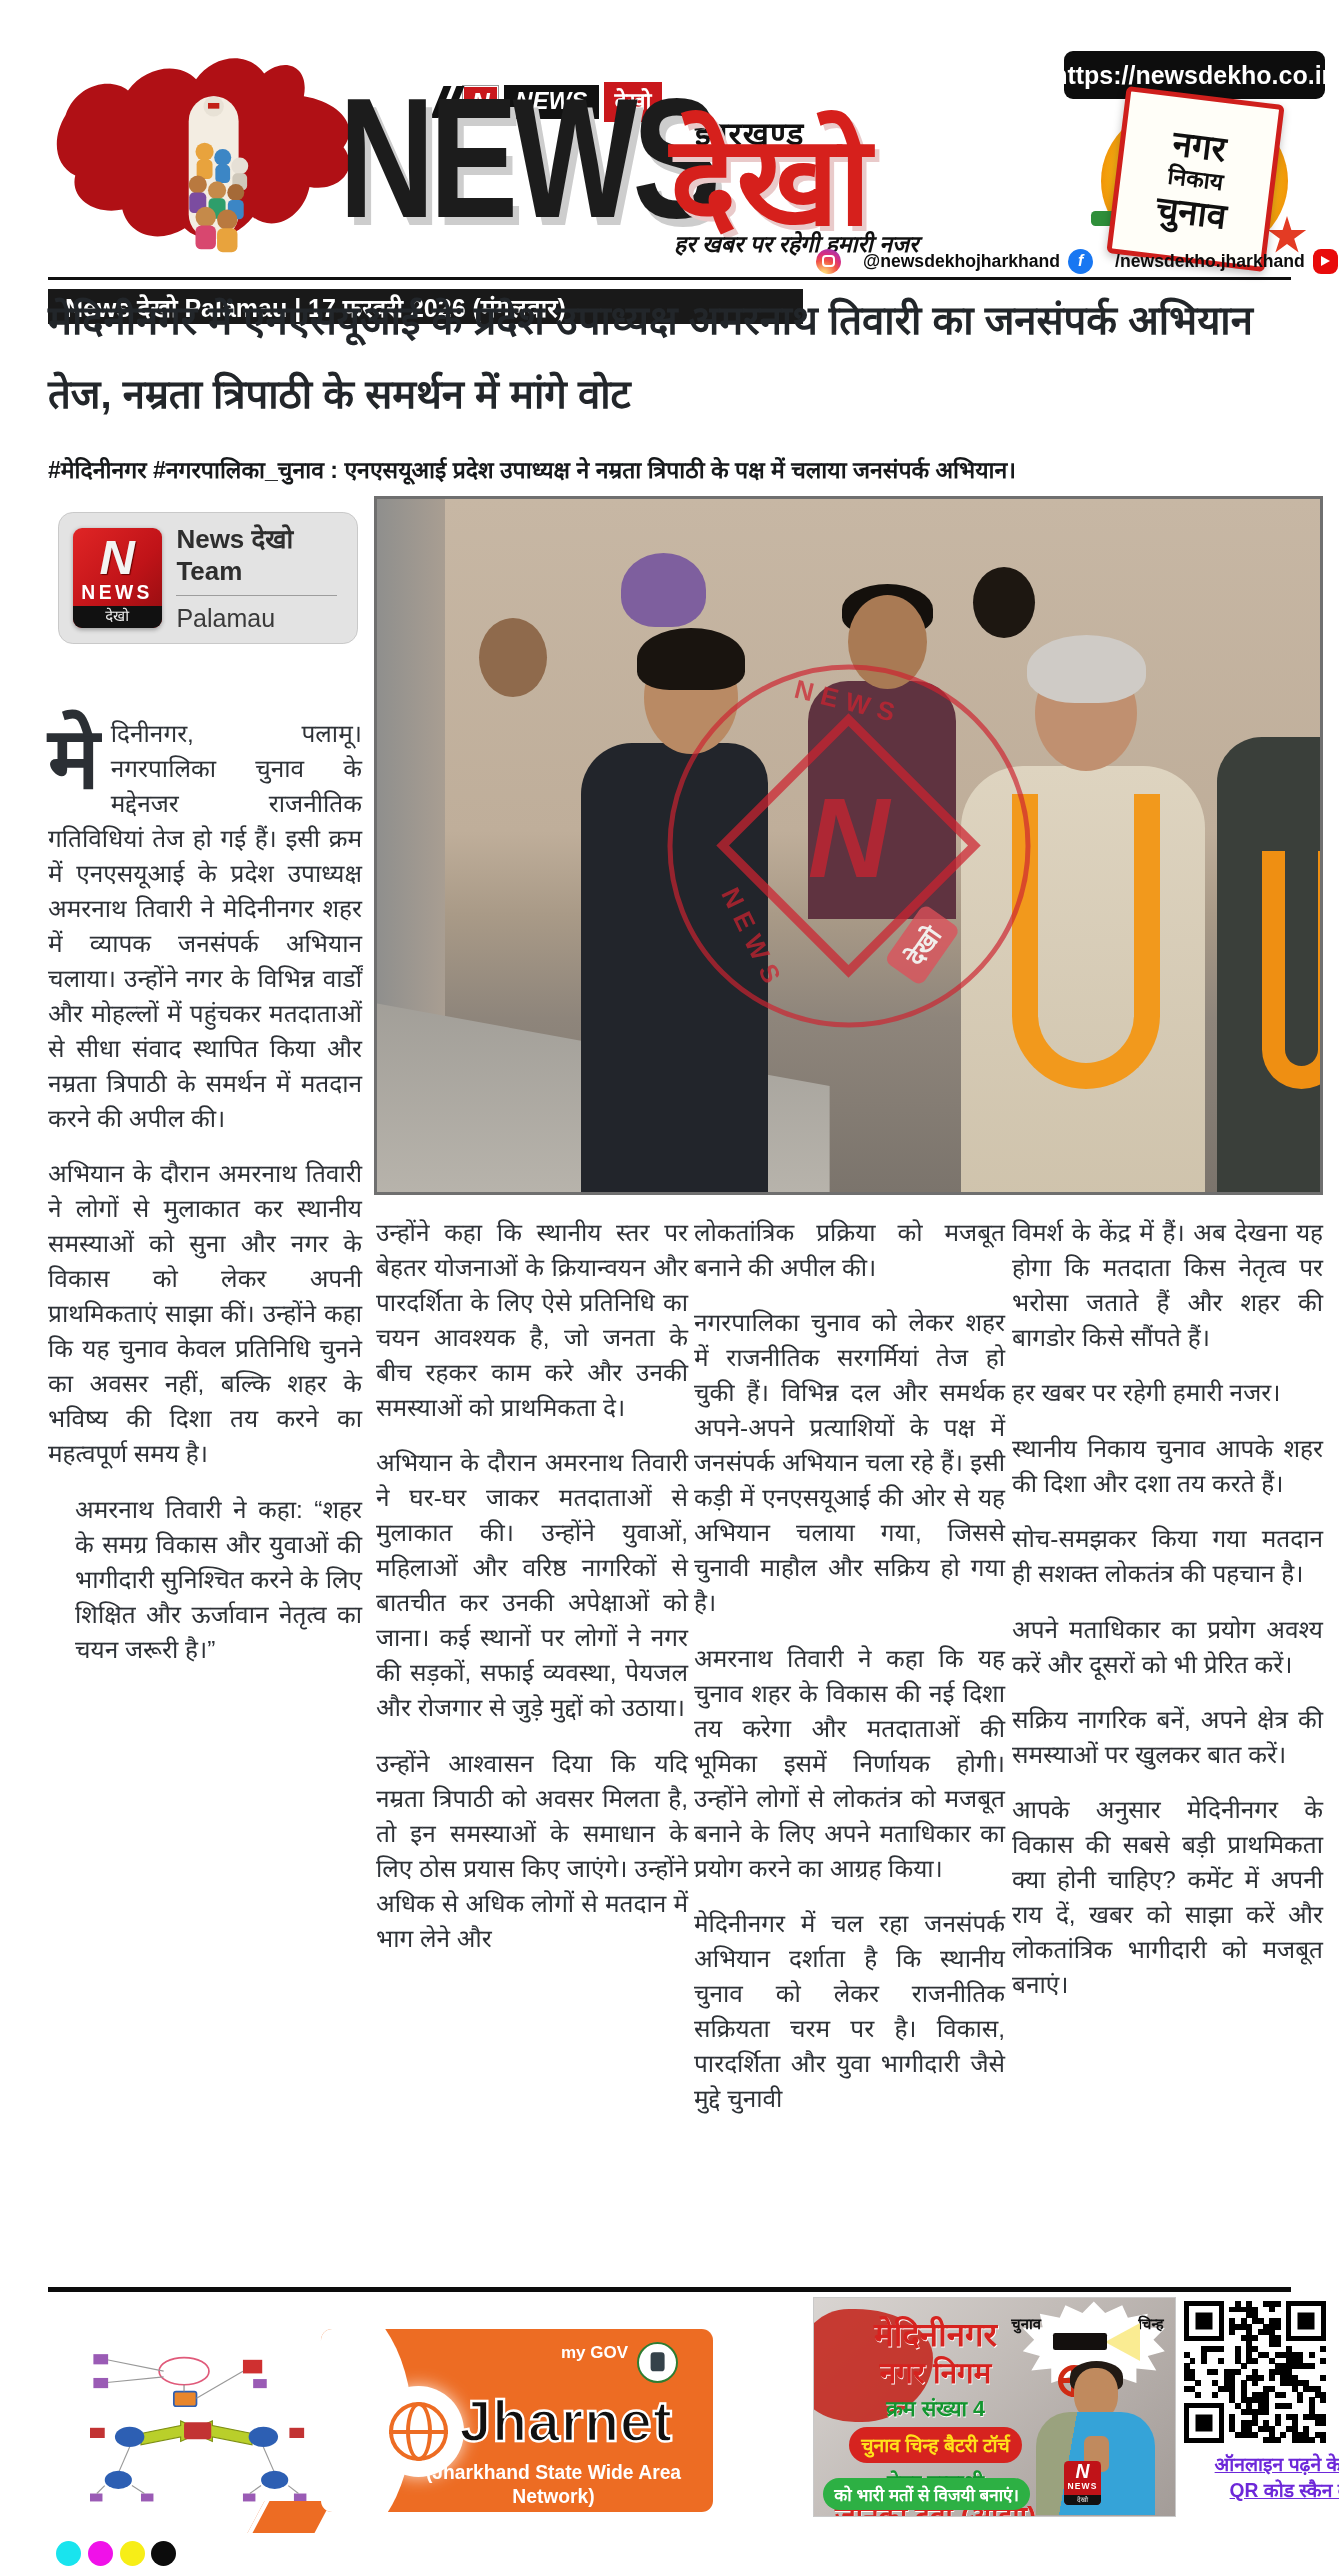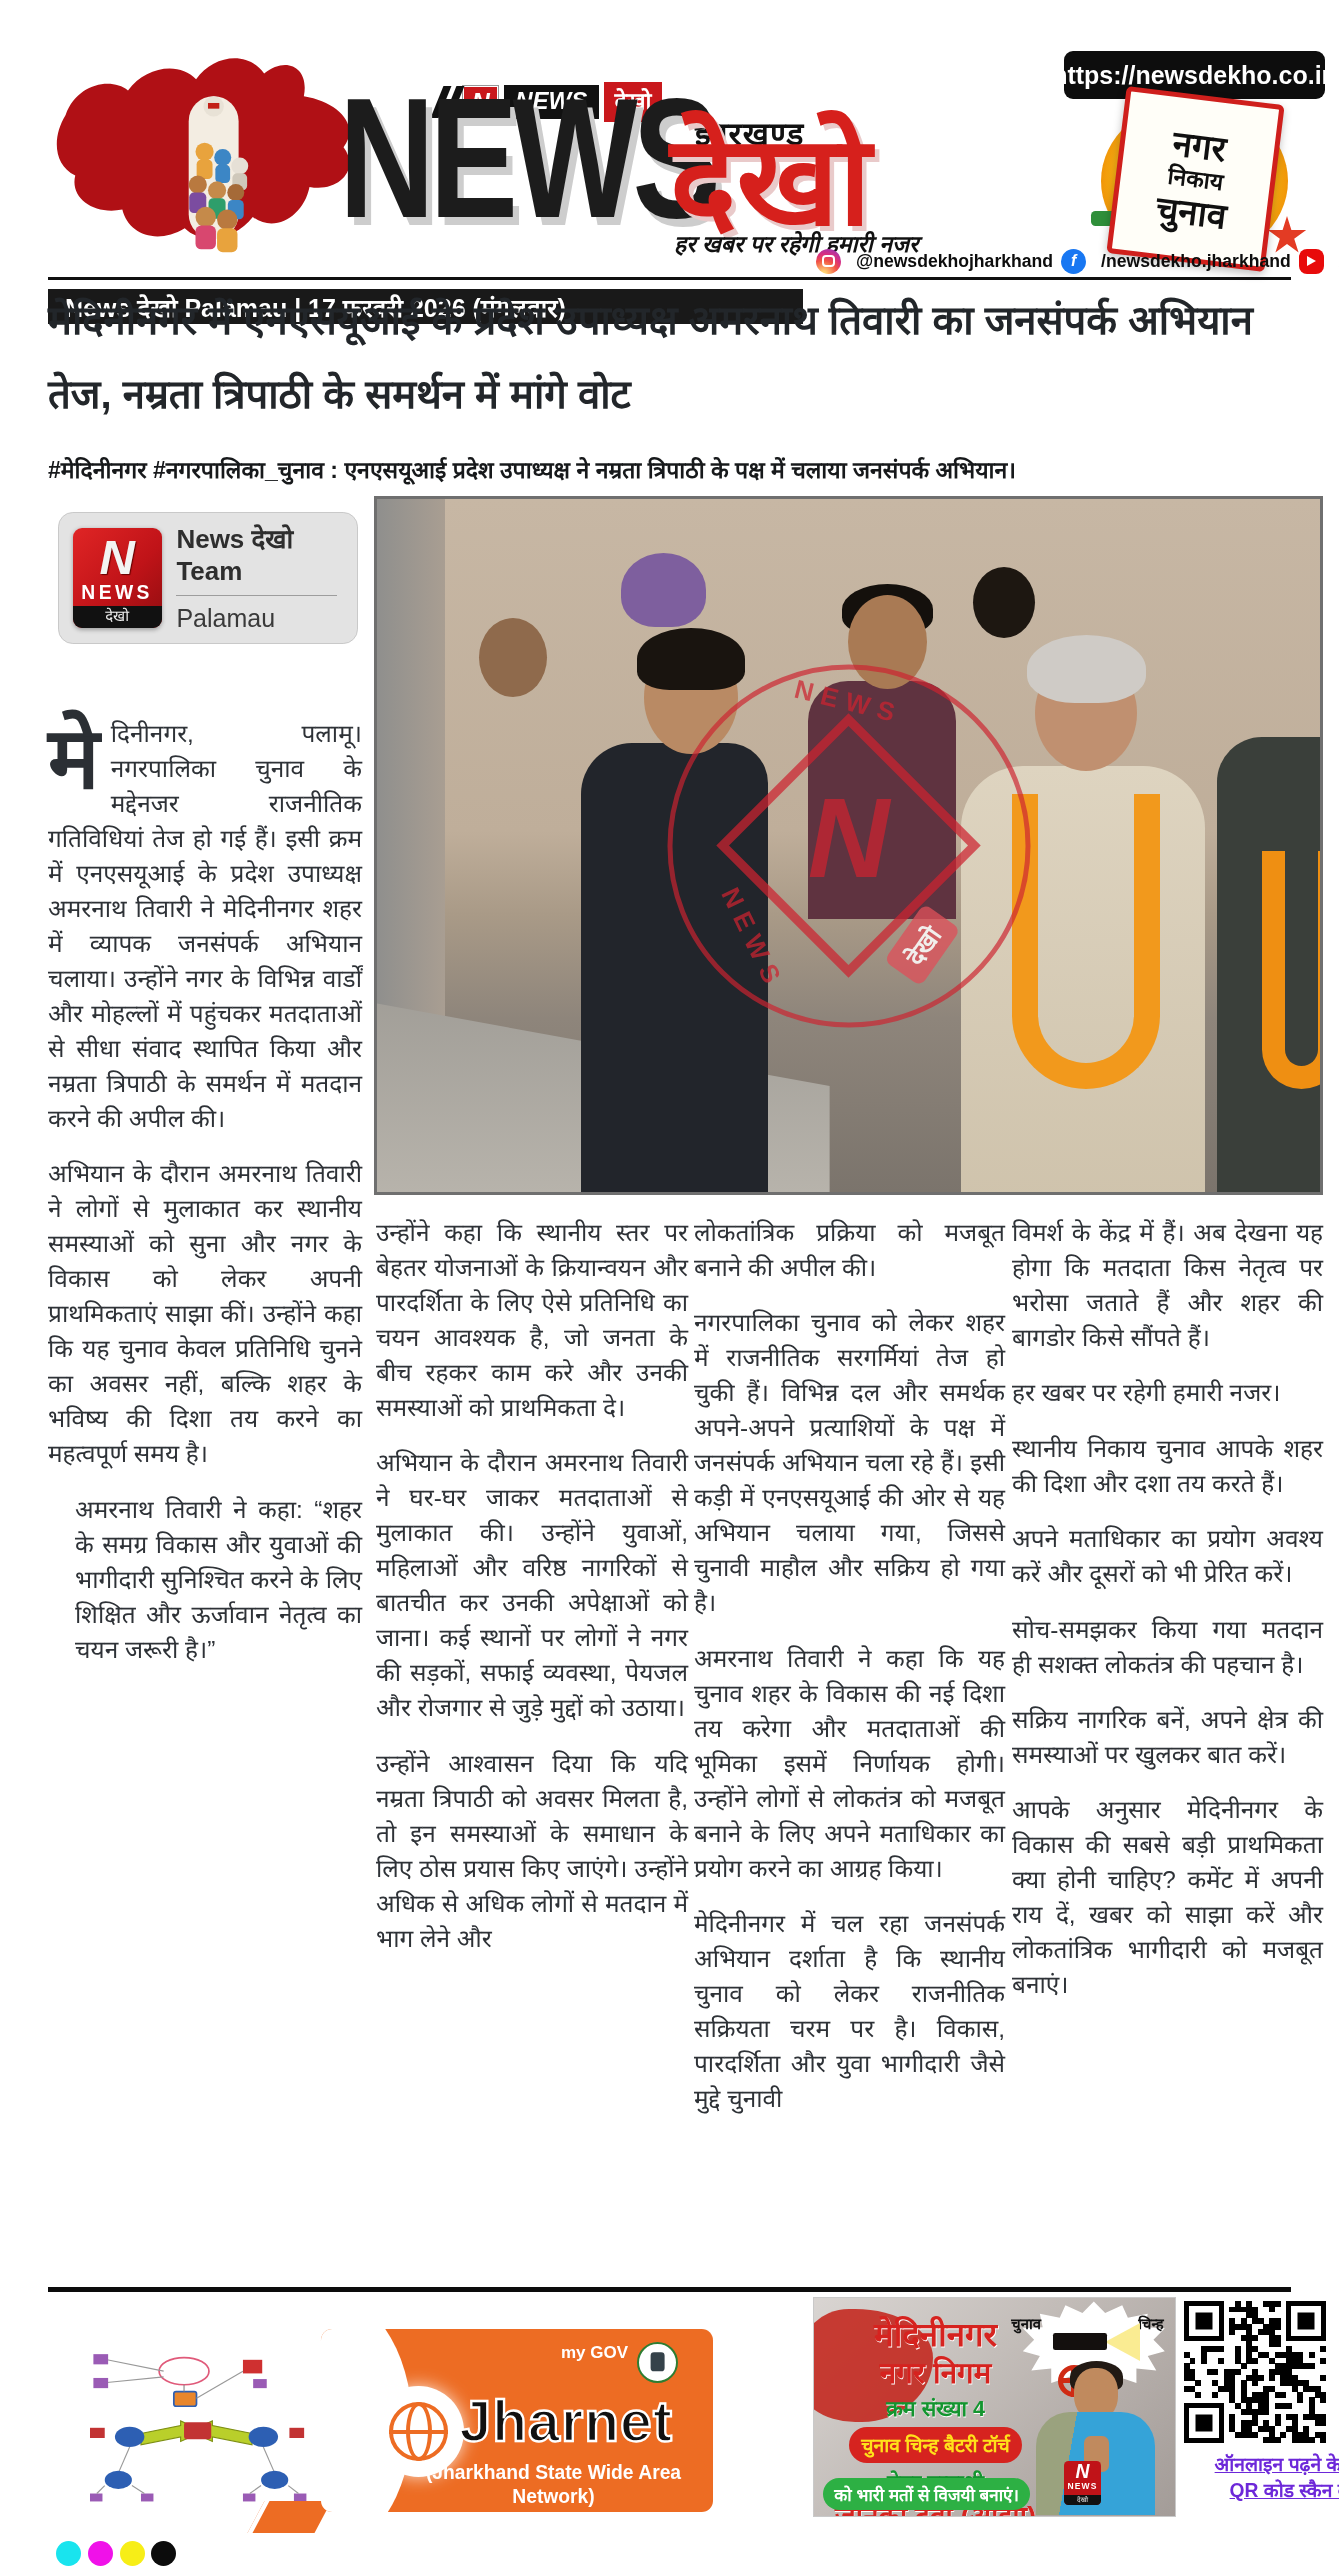--- a/index.html
+++ b/index.html
@@ -34,21 +34,21 @@
   .eb-l1,.eb-l3 { font-size:35px; font-weight:900; color:#101010; line-height:40px; }
   .eb-l2 { font-size:23px; font-weight:800; color:#101010; line-height:27px; }
   .eb-tap { position:absolute; left:23px; top:108px; width:51px; height:14.8px; background:#2f8f3a; border-radius:4.5px; }
   .eb-tap:after { content:""; position:absolute; left:33px; top:12.5px; width:10.2px; height:29.5px; background:#2f8f3a; border-radius:3.4px; }
   .eb-star { position:absolute; left:199px; top:113px; width:40px; height:40px; background:#e33b24;
             clip-path:polygon(50% 0,61% 35%,98% 35%,68% 57%,79% 91%,50% 70%,21% 91%,32% 57%,2% 35%,39% 35%); }
 
   .date-bar { position:absolute; left:48px; top:241px; width:755px; height:35px; background:#191919; color:#fff;
             font-size:25px; font-weight:bold; display:flex; align-items:center; padding-left:17px;margin-top:48px; }
   .social-row { position:absolute; left:816px; top:247px; width:511px; height:28px; display:flex; align-items:center; gap:8px; }
-  .social-item { display:flex; align-items:center; gap:15px; }
+  .social-item { display:flex; align-items:center; gap:22px; }
   .social-handle { font-size:17.6px; font-weight:bold; color:#0d0d0d; }
   .sicon { width:25px; height:25px; border-radius:50%; display:flex; align-items:center; justify-content:center;
             color:#fff; font-weight:900; font-size:16px; flex:0 0 auto; }
   .sicon.insta { background:radial-gradient(circle at 30% 100%, #fed373 8%, #f15245 45%, #d92e7f 65%, #9b36b7 90%); }
   .sicon.insta i { width:12.5px; height:12.5px; border:2.3px solid #fff; border-radius:4px; display:block; }
   .sicon.fb { background:#1877f2; font-style:italic; }
   .sicon.yt { background:#e80b0b; border-radius:8px; }
   .sicon.yt i { width:0; height:0; border-left:9px solid #fff; border-top:5.7px solid transparent; border-bottom:5.7px solid transparent; display:block; }
   .top-rule { position:absolute; left:48px; top:277px; width:1243px; height:2.8px; background:#101010; }
 
@@ -326,22 +326,22 @@
   <div class="col col2">
     <p>उन्होंने कहा कि स्थानीय स्तर पर बेहतर योजनाओं के क्रियान्वयन और पारदर्शिता के लिए ऐसे प्रतिनिधि का चयन आवश्यक है, जो जनता के बीच रहकर काम करे और उनकी समस्याओं को प्राथमिकता दे।</p>
     <p>अभियान के दौरान अमरनाथ तिवारी ने घर-घर जाकर मतदाताओं से मुलाकात की। उन्होंने युवाओं, महिलाओं और वरिष्ठ नागरिकों से बातचीत कर उनकी अपेक्षाओं को जाना। कई स्थानों पर लोगों ने नगर की सड़कों, सफाई व्यवस्था, पेयजल और रोजगार से जुड़े मुद्दों को उठाया।</p>
     <p>उन्होंने आश्वासन दिया कि यदि नम्रता त्रिपाठी को अवसर मिलता है, तो इन समस्याओं के समाधान के लिए ठोस प्रयास किए जाएंगे। उन्होंने अधिक से अधिक लोगों से मतदान में भाग लेने और</p>
   </div>
 
   <div class="col col4">
     <p>विमर्श के केंद्र में हैं। अब देखना यह होगा कि मतदाता किस नेतृत्व पर भरोसा जताते हैं और शहर की बागडोर किसे सौंपते हैं।</p>
     <p>हर खबर पर रहेगी हमारी नजर।</p>
     <p>स्थानीय निकाय चुनाव आपके शहर की दिशा और दशा तय करते हैं।</p>
+    <p>सोच-समझकर किया गया मतदान ही सशक्त लोकतंत्र की पहचान है।</p>
     <p>अपने मताधिकार का प्रयोग अवश्य करें और दूसरों को भी प्रेरित करें।</p>
-    <p>सोच-समझकर किया गया मतदान ही सशक्त लोकतंत्र की पहचान है।</p>
     <p>सक्रिय नागरिक बनें, अपने क्षेत्र की समस्याओं पर खुलकर बात करें।</p>
     <p>आपके अनुसार मेदिनीनगर के विकास की सबसे बड़ी प्राथमिकता क्या होनी चाहिए? कमेंट में अपनी राय दें, खबर को साझा करें और लोकतांत्रिक भागीदारी को मजबूत बनाएं।</p>
   </div>
 
   <div class="footer-rule"></div>
 
   <div class="diagram">
     <svg width="247" height="168" viewBox="0 0 436 296">
       <ellipse cx="196" cy="60" rx="44" ry="24" fill="none" stroke="#e05a7a" stroke-width="3"></ellipse>
       <rect x="178" y="96" width="40" height="26" rx="4" fill="#e8862c" stroke="#2d5fb3" stroke-width="3"></rect>

